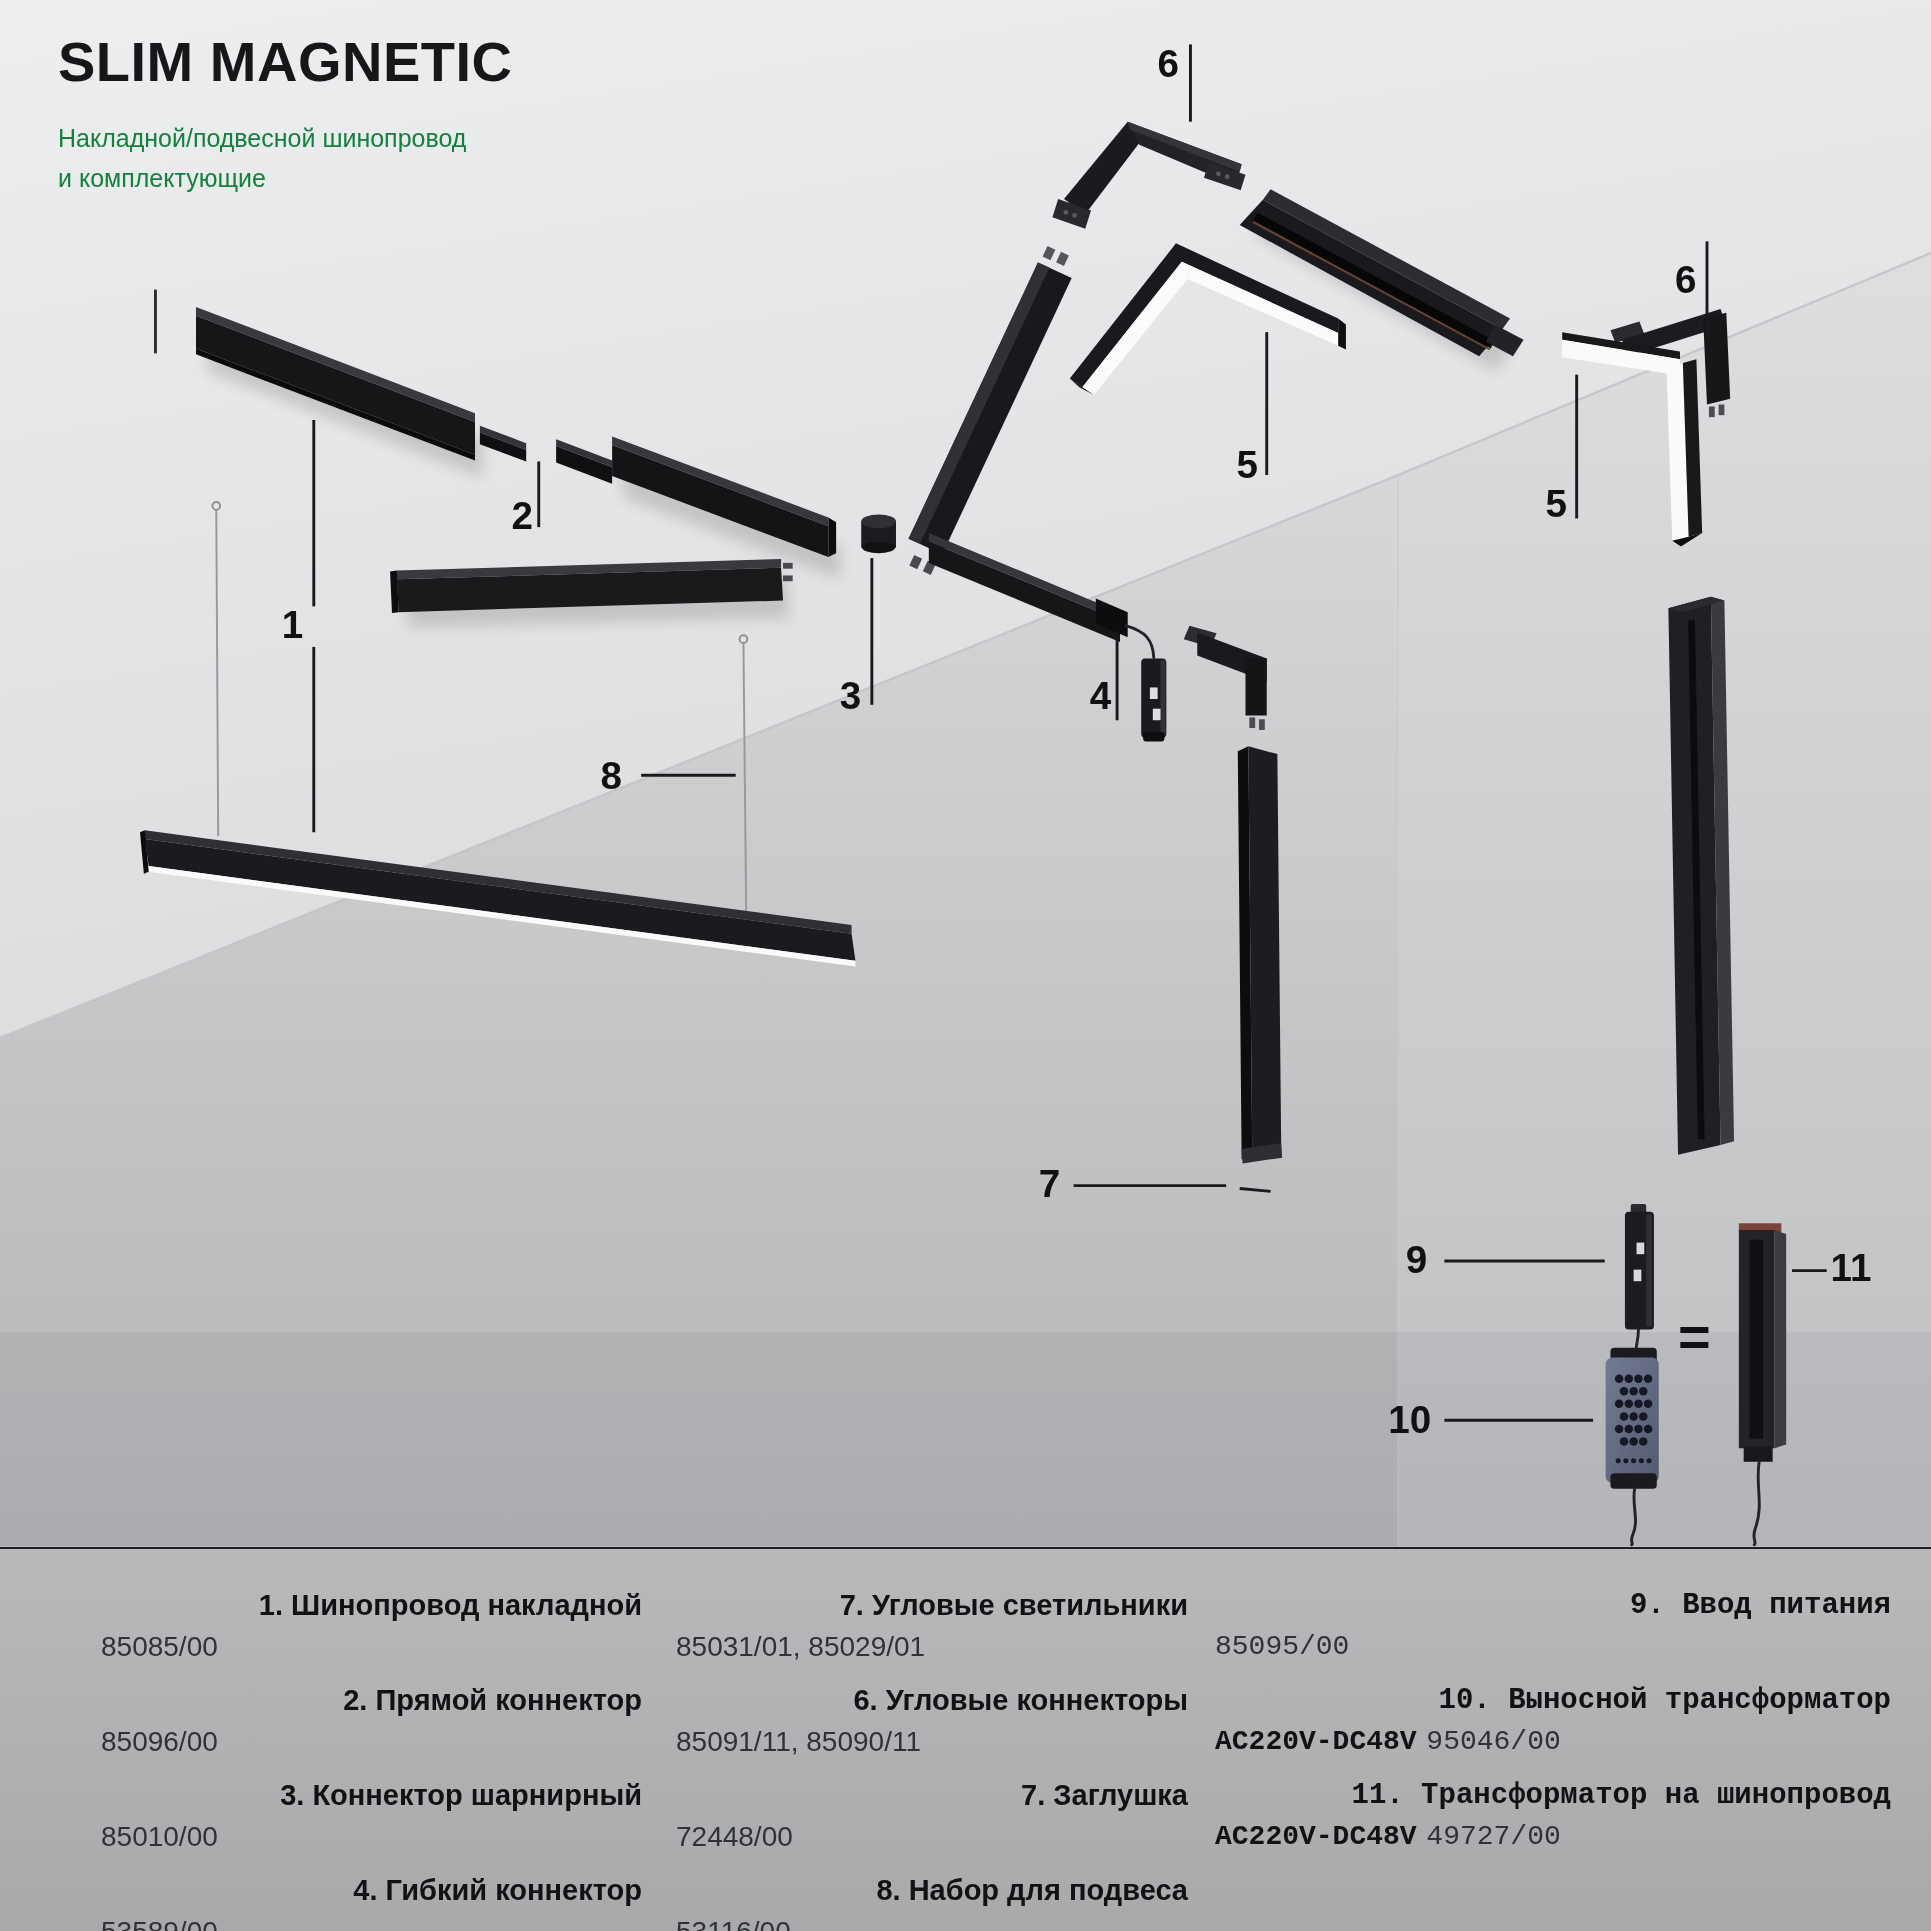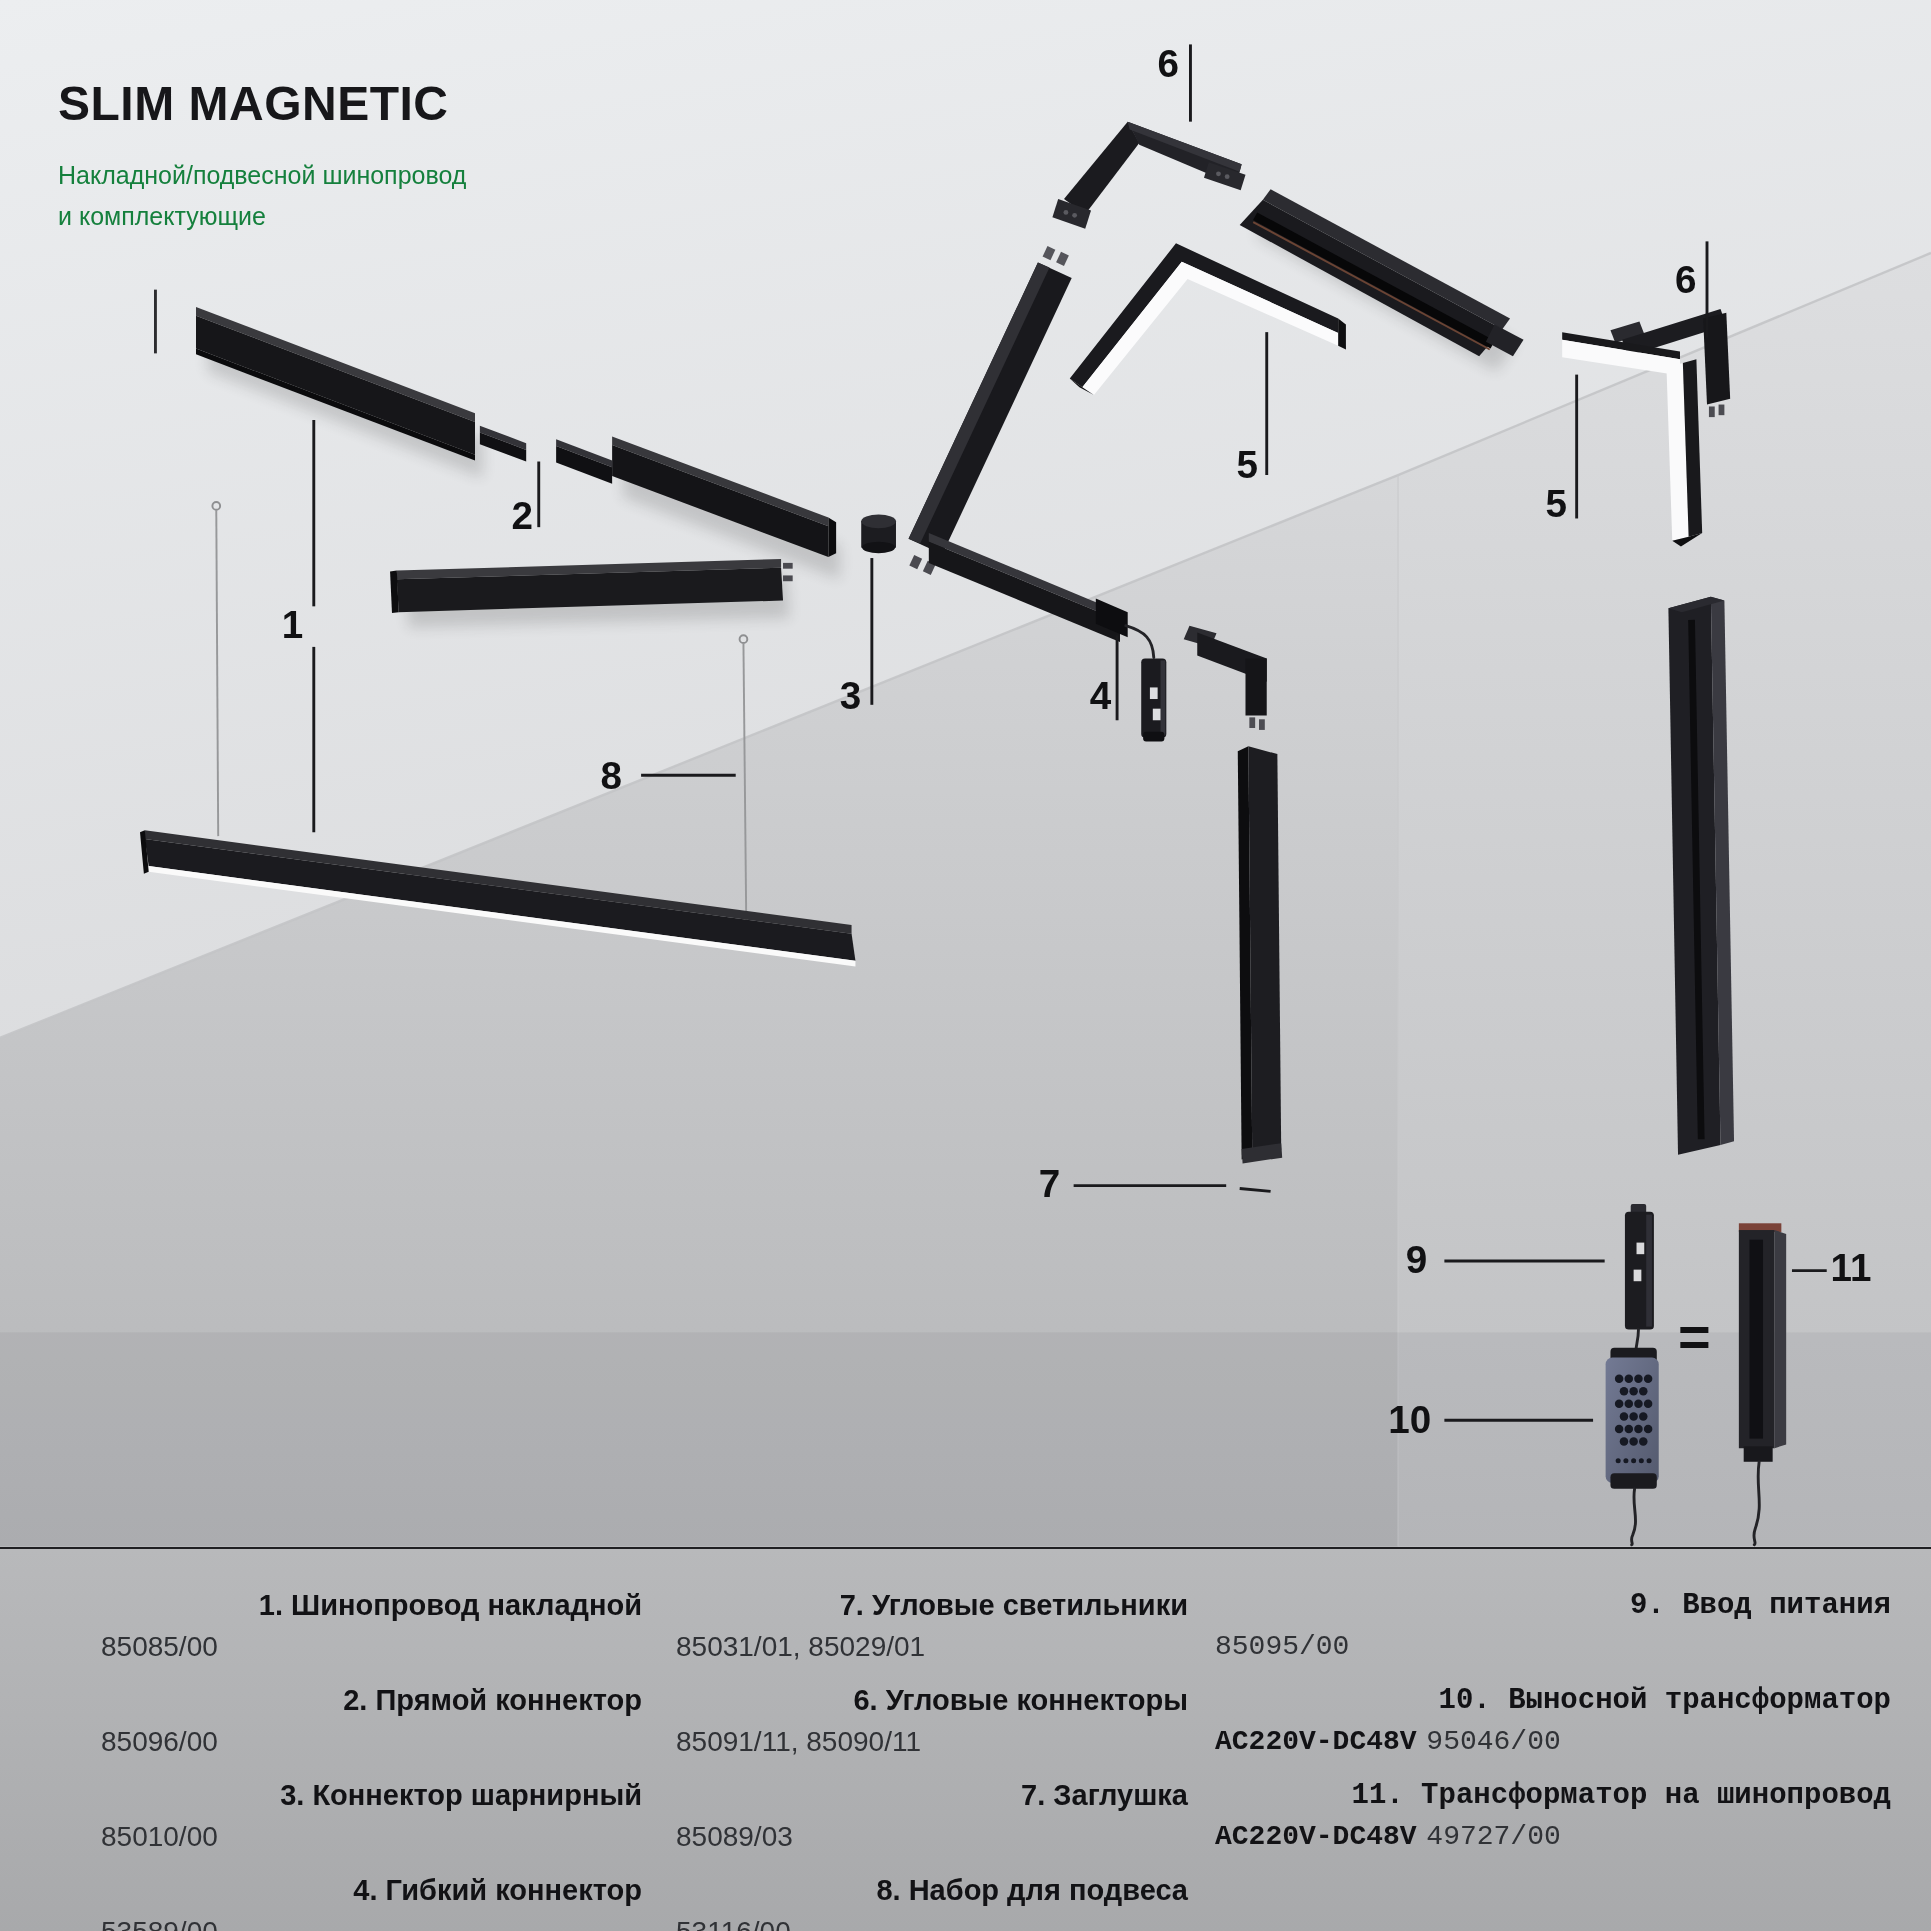--- a/index.html
+++ b/index.html
@@ -3,21 +3,21 @@
 <meta charset="utf-8">
 <style>
   html,body{margin:0;padding:0;background:#888;}
   .page{
     position:relative;width:1931px;height:1931px;overflow:hidden;
     font-family:"Liberation Sans",sans-serif;background:#dcdddf;
   }
   .scene{position:absolute;left:0;top:0;width:1931px;height:1931px;display:block;}
   
   .hdr{position:absolute;left:58px;top:33px;}
-  .hdr-title{font-size:48px;font-weight:800;letter-spacing:0.5px;color:#17171a;line-height:1.05;margin-top:46px;}
+  .hdr-title{font-size:56px;font-weight:800;letter-spacing:0.5px;color:#17171a;line-height:1.05;}
   .hdr-sub{margin-top:26px;font-size:25px;color:#15803d;line-height:1.62;font-weight:400;}
   
   .legend{
     position:absolute;left:0;top:1547px;width:1931px;height:384px;
     background:linear-gradient(#b8b9bb,#a8a9ab);
     border-top:2.9px solid #1f1f22;box-sizing:border-box;
   }
   .lg-col{position:absolute;top:39px;}
   .lg-col1{left:101px;width:541px;}
   .lg-col2{left:676px;width:512px;}
@@ -351,21 +351,21 @@
     <div class="lg-item">
       <div class="lg-title">7. Угловые светильники</div>
       <div class="lg-code">85031/01, 85029/01</div>
     </div>
     <div class="lg-item">
       <div class="lg-title">6. Угловые коннекторы</div>
       <div class="lg-code">85091/11, 85090/11</div>
     </div>
     <div class="lg-item">
       <div class="lg-title">7. Заглушка</div>
-      <div class="lg-code">85089/03</div>
+      <div class="lg-code">72448/00</div>
     </div>
     <div class="lg-item">
       <div class="lg-title">8. Набор для подвеса</div>
       <div class="lg-code">53116/00</div>
     </div>
   </div>
   <div class="lg-col lg-col3">
     <div class="lg-item">
       <div class="lg-title">9. Ввод питания</div>
       <div class="lg-code">85095/00</div>

